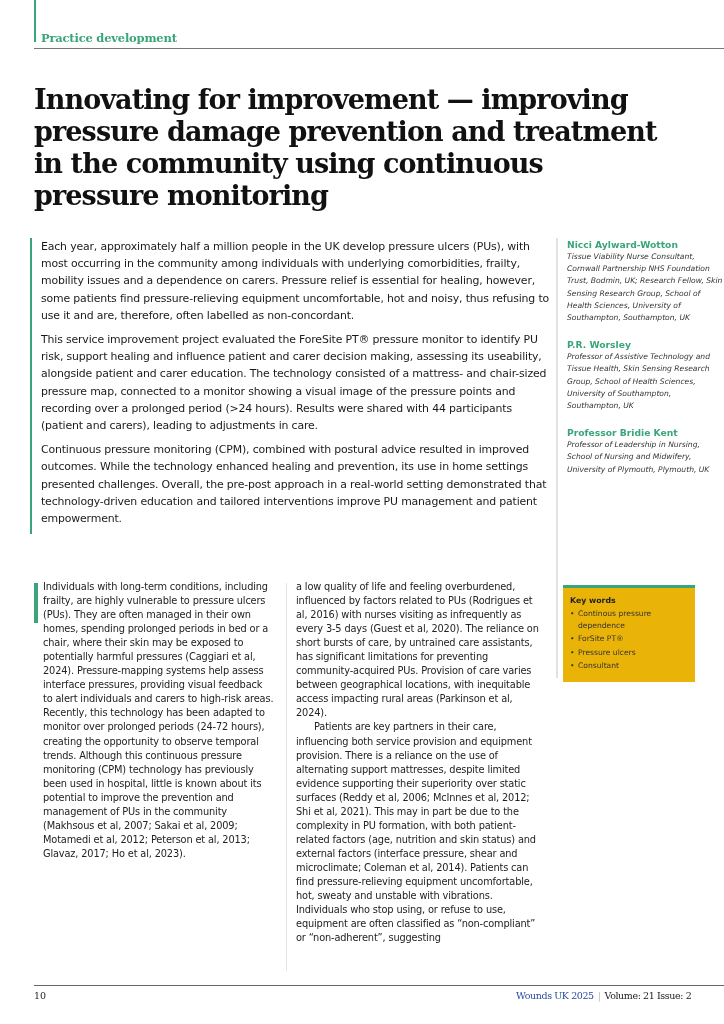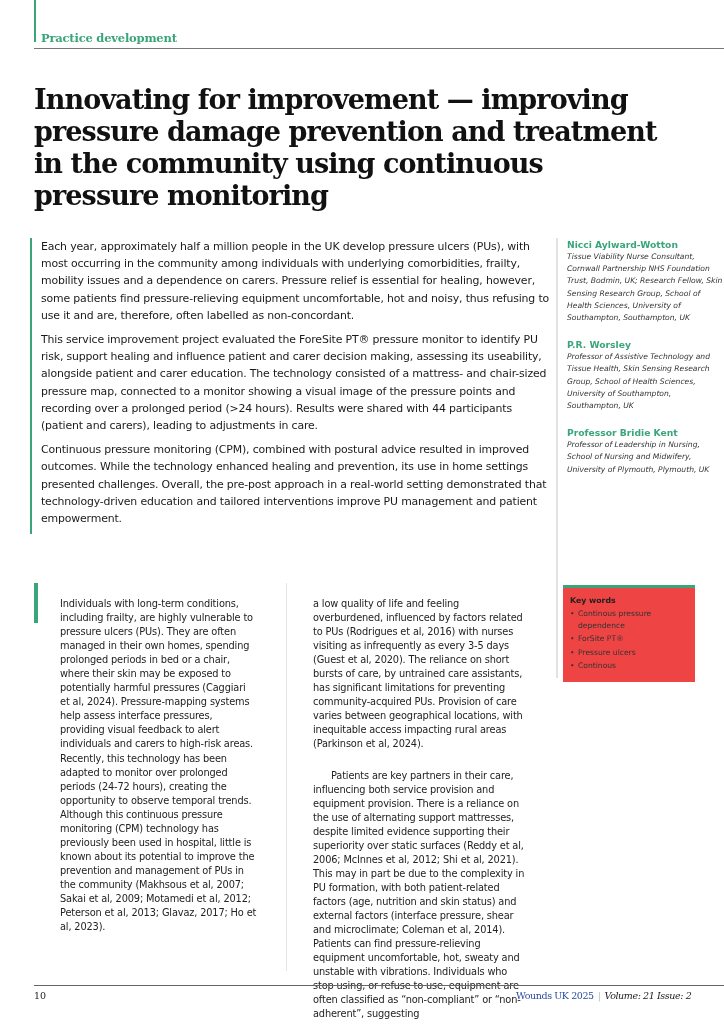--- a/index.html
+++ b/index.html
@@ -30,44 +30,44 @@
   .authors {
     position: absolute; left: 556px; top: 238px; width: 160px;
     border-left: 2px solid #e2e2e2; padding-left: 9px; height: 440px;
   }
   .author { margin-bottom: 14px; }
   .author-name { font-size: 9.2px; font-weight: bold; color: #3aa57a; line-height: 13px; }
   .author-affil { font-size: 7.6px; font-style: italic; color: #333; line-height: 12.2px; }
 
   .keywords {
     position: absolute; left: 563px; top: 585px; width: 118px;
-    background: #ef4444; border-top: 3px solid #3aa57a; padding: 8px 7px 8px 7px;
+    background: #eab308; border-top: 3px solid #3aa57a; padding: 8px 7px 8px 7px;
   }
   .kw-title { font-size: 7.8px; font-weight: bold; color: #222; margin-bottom: 3px; }
   .kw-list { margin: 0; padding: 0; list-style: none; }
   .kw-list li { font-size: 7.6px; line-height: 11.5px; color: #333; padding-left: 8px; position: relative; margin-bottom: 2px; }
   .kw-list li::before { content: "•"; position: absolute; left: 0; top: 0; }
 
   .col {
     position: absolute; top: 580px; font-size: 9.8px; line-height: 14.05px; color: #222; letter-spacing: -0.15px;
   }
-  .col p { margin: 17px; }
+  .col p { margin: 0; }
   .col .indent { text-indent: 18px; }
   .col-1 { left: 34px; width: 240px; }
   .col-2 { left: 296px; width: 248px; }
   .col-divider { position: absolute; left: 286px; top: 583px; width: 1px; height: 388px; background: #e5e5e5; }
   .dropcap-bar { position: absolute; left: 34px; top: 583px; width: 4px; height: 40px; background: #3aa57a; }
   .dropcap-block { padding-left: 9px; }
 
   .bottom-rule { position: absolute; left: 34px; top: 985px; width: 690px; height: 1px; background: #666; }
   .page-num { position: absolute; left: 34px; top: 990px; font-family: "DejaVu Serif", serif; font-size: 9.5px; color: #222; }
   .footer-right { position: absolute; left: 516px; top: 990px; font-family: "DejaVu Serif", serif; font-size: 9.5px; letter-spacing: -0.4px; }
   .journal { color: #2a4a9a; }
   .footer-sep { color: #bbb; margin: 0 4px; }
-  .volume { color: #222; font-style: italic; }
+  .volume { color: #222; }
 </style>
 </head>
 <body>
 
 <div class="top-rule-vert"></div>
 <div class="section-label">Practice development</div>
 <div class="top-rule"></div>
 
 <h1 class="title">Innovating for improvement — improving pressure damage prevention and treatment in the community using continuous pressure monitoring</h1>
 
@@ -91,21 +91,21 @@
     <div class="author-affil">Professor of Leadership in Nursing, School of Nursing and Midwifery, University of Plymouth, Plymouth, UK</div>
   </div>
 </div>
 
 <div class="keywords">
   <div class="kw-title">Key words</div>
   <ul class="kw-list">
     <li>Continous pressure dependence</li>
     <li>ForSite PT®</li>
     <li>Pressure ulcers</li>
-    <li>Continous</li>
+    <li>Consultant</li>
   </ul>
 </div>
 
 <div class="dropcap-bar"></div>
 <div class="col col-1">
   <p class="dropcap-block">Individuals with long-term conditions, including frailty, are highly vulnerable to pressure ulcers (PUs). They are often managed in their own homes, spending prolonged periods in bed or a chair, where their skin may be exposed to potentially harmful pressures (Caggiari et al, 2024). Pressure-mapping systems help assess interface pressures, providing visual feedback to alert individuals and carers to high-risk areas. Recently, this technology has been adapted to monitor over prolonged periods (24-72 hours), creating the opportunity to observe temporal trends. Although this continuous pressure monitoring (CPM) technology has previously been used in hospital, little is known about its potential to improve the prevention and management of PUs in the community (Makhsous et al, 2007; Sakai et al, 2009; Motamedi et al, 2012; Peterson et al, 2013; Glavaz, 2017; Ho et al, 2023).</p>
 </div>
 
 <div class="col-divider"></div>
 

